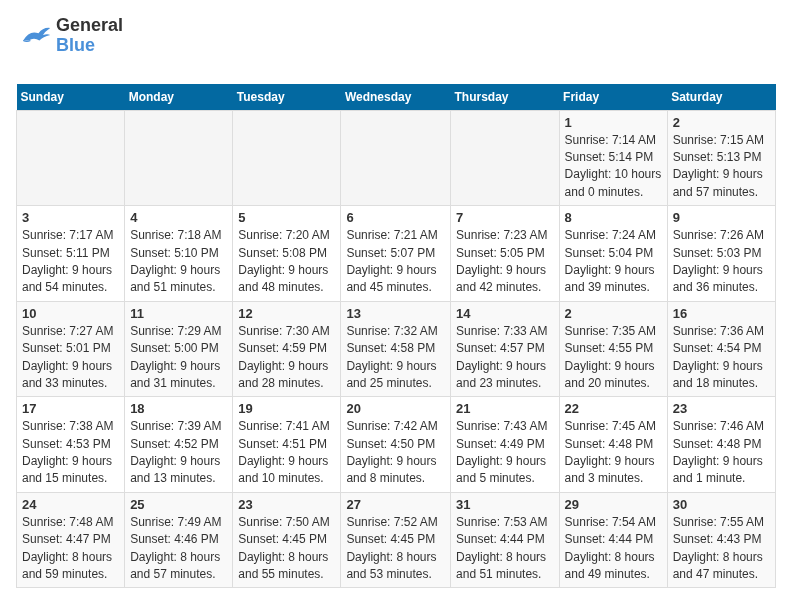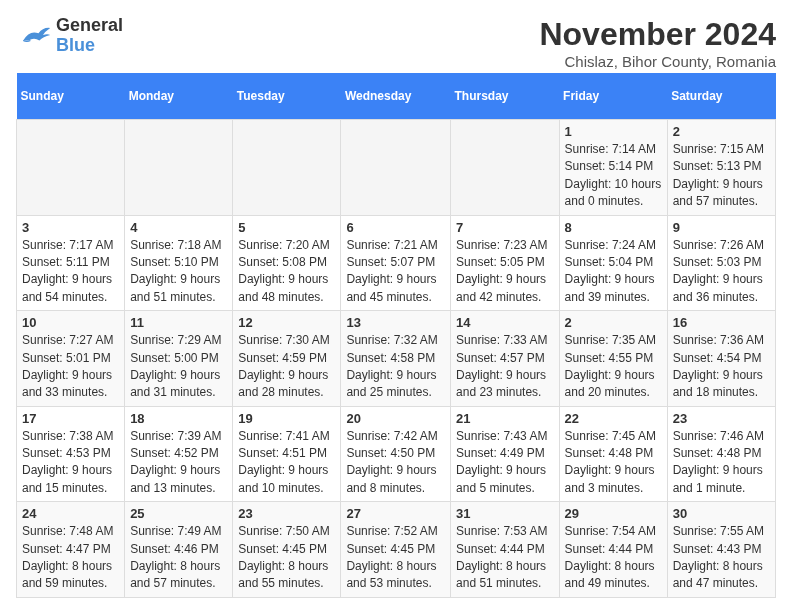--- a/index.html
+++ b/index.html
@@ -7,21 +7,21 @@
       font-family: Arial, sans-serif;
       background: #fff;
       width: 792px;
       min-height: 612px;
       padding: 16px;
     }
     .header-section {
       display: flex;
       justify-content: space-between;
       align-items: flex-start;
-      margin-bottom: 3px;
+      margin-bottom: 28px;
     }
     .logo {
       display: flex;
       flex-direction: column;
       align-items: flex-start;
     }
     .logo-wrapper {
       display: flex;
       align-items: center;
       gap: 4px;
@@ -41,23 +41,23 @@
     .location-title {
       font-size: 15px;
       color: #555;
     }
     table {
       width: 100%;
       border-collapse: collapse;
       font-size: 11px;
     }
     thead th {
-      background: #3b82f6;
+      background: #0369a1;
       color: #fff;
-      padding: 16px 4px;
+      padding: 6px 4px;
       text-align: left;
       font-size: 12px;
       font-weight: bold;
     }
     tbody tr {
       vertical-align: top;
     }
     tbody td {
       border: 1px solid #ddd;
       padding: 4px 5px;
@@ -96,24 +96,20 @@
       <div>
         <div style="font-size:18px; font-weight:bold; color:#333; line-height:1.1;">
           <span style="color:#333;">General</span>
         </div>
         <div style="font-size:18px; font-weight:bold; color:#4a90d9; line-height:1.1;">
           <span>Blue</span>
         </div>
       </div>
     </div>
   </div>
-  <div class="title-section">
-    <div class="month-title">November 2024</div>
-    <div class="location-title">Chislaz, Bihor County, Romania</div>
-  </div>
 </div>
 
 <table>
   <thead>
     <tr>
     <th>Sunday</th>
         <th>Monday</th>
         <th>Tuesday</th>
         <th>Wednesday</th>
         <th>Thursday</th>

